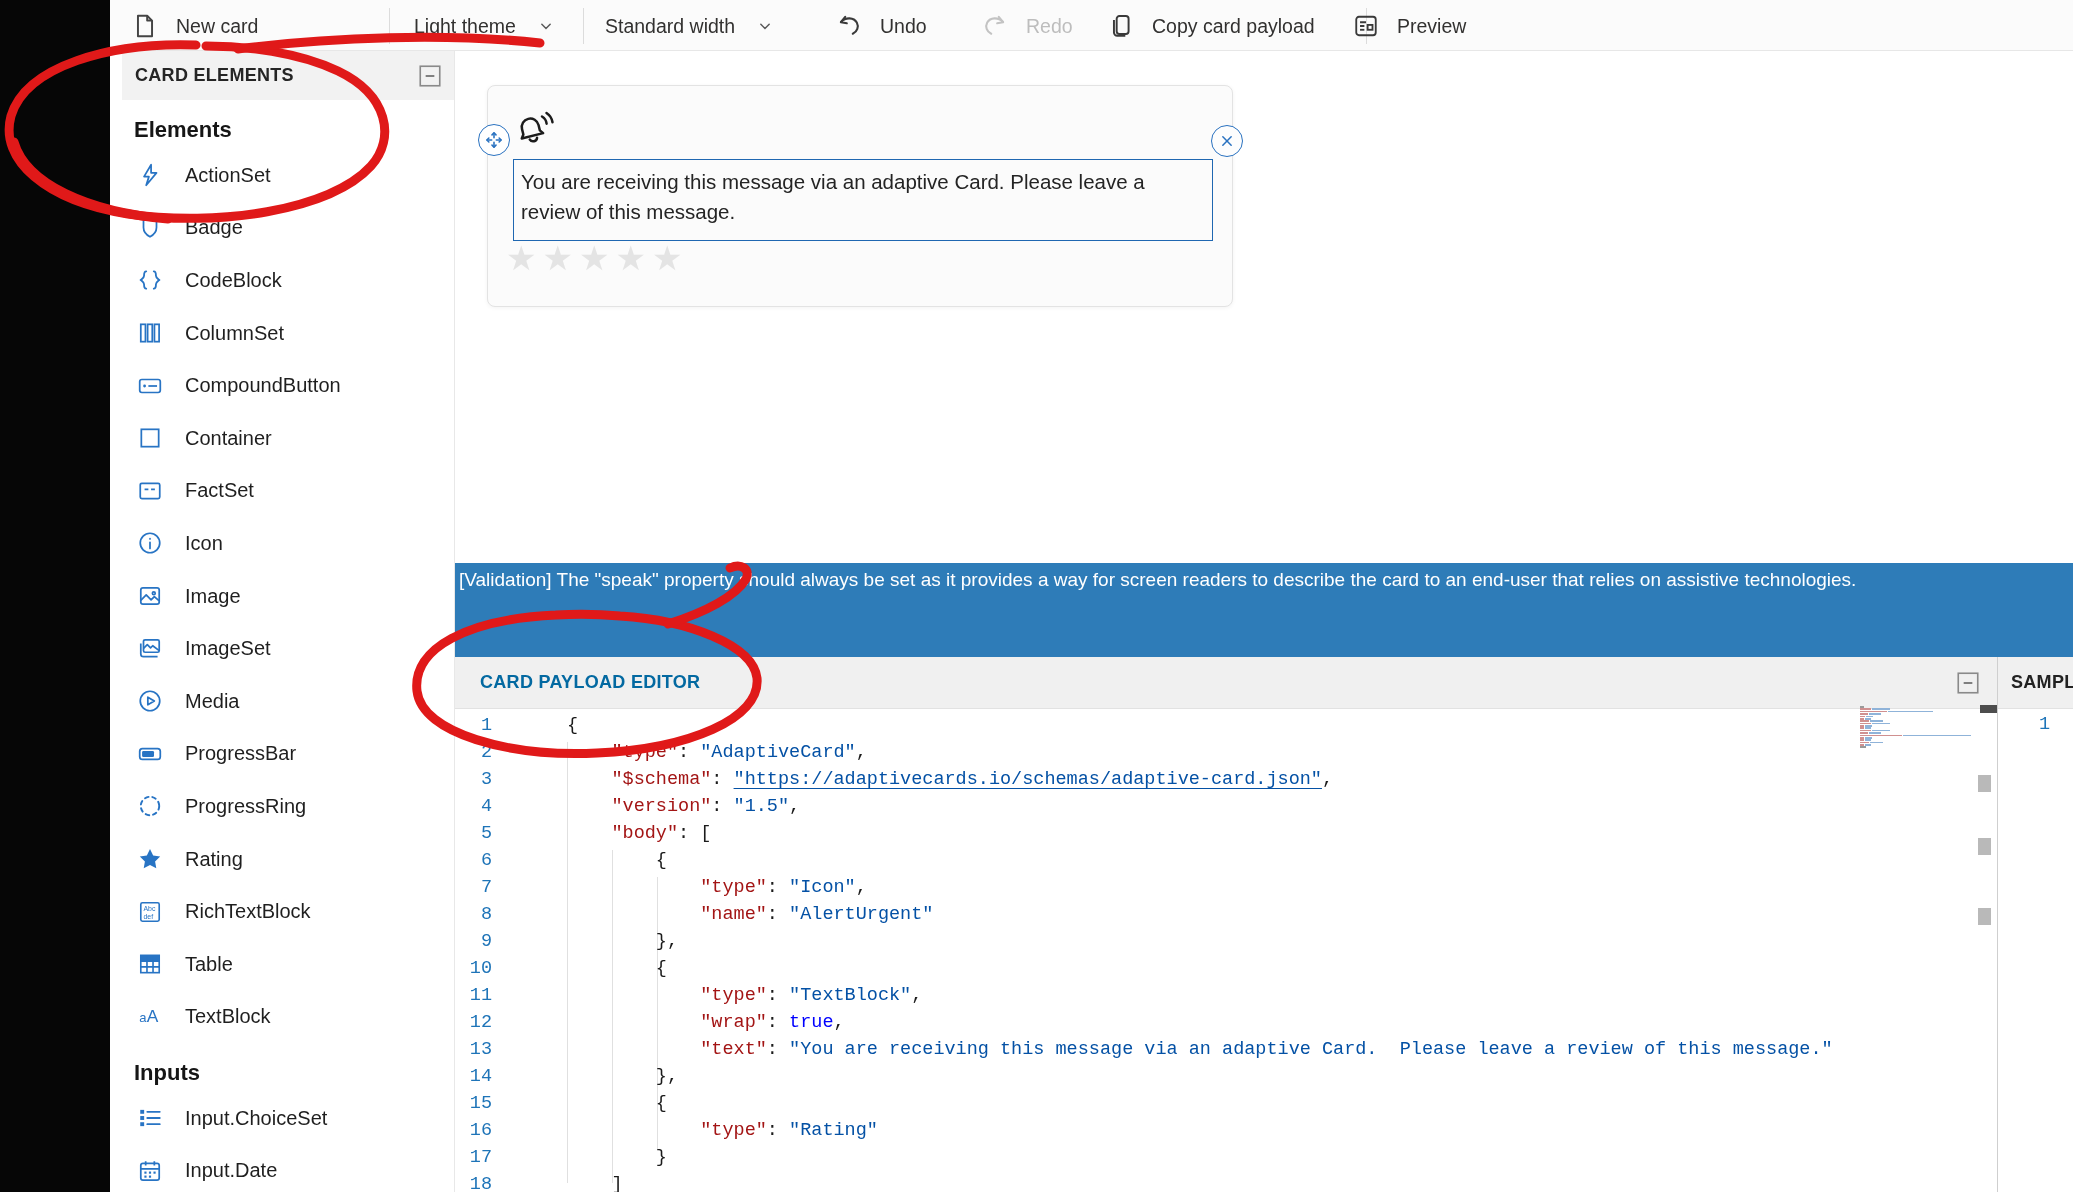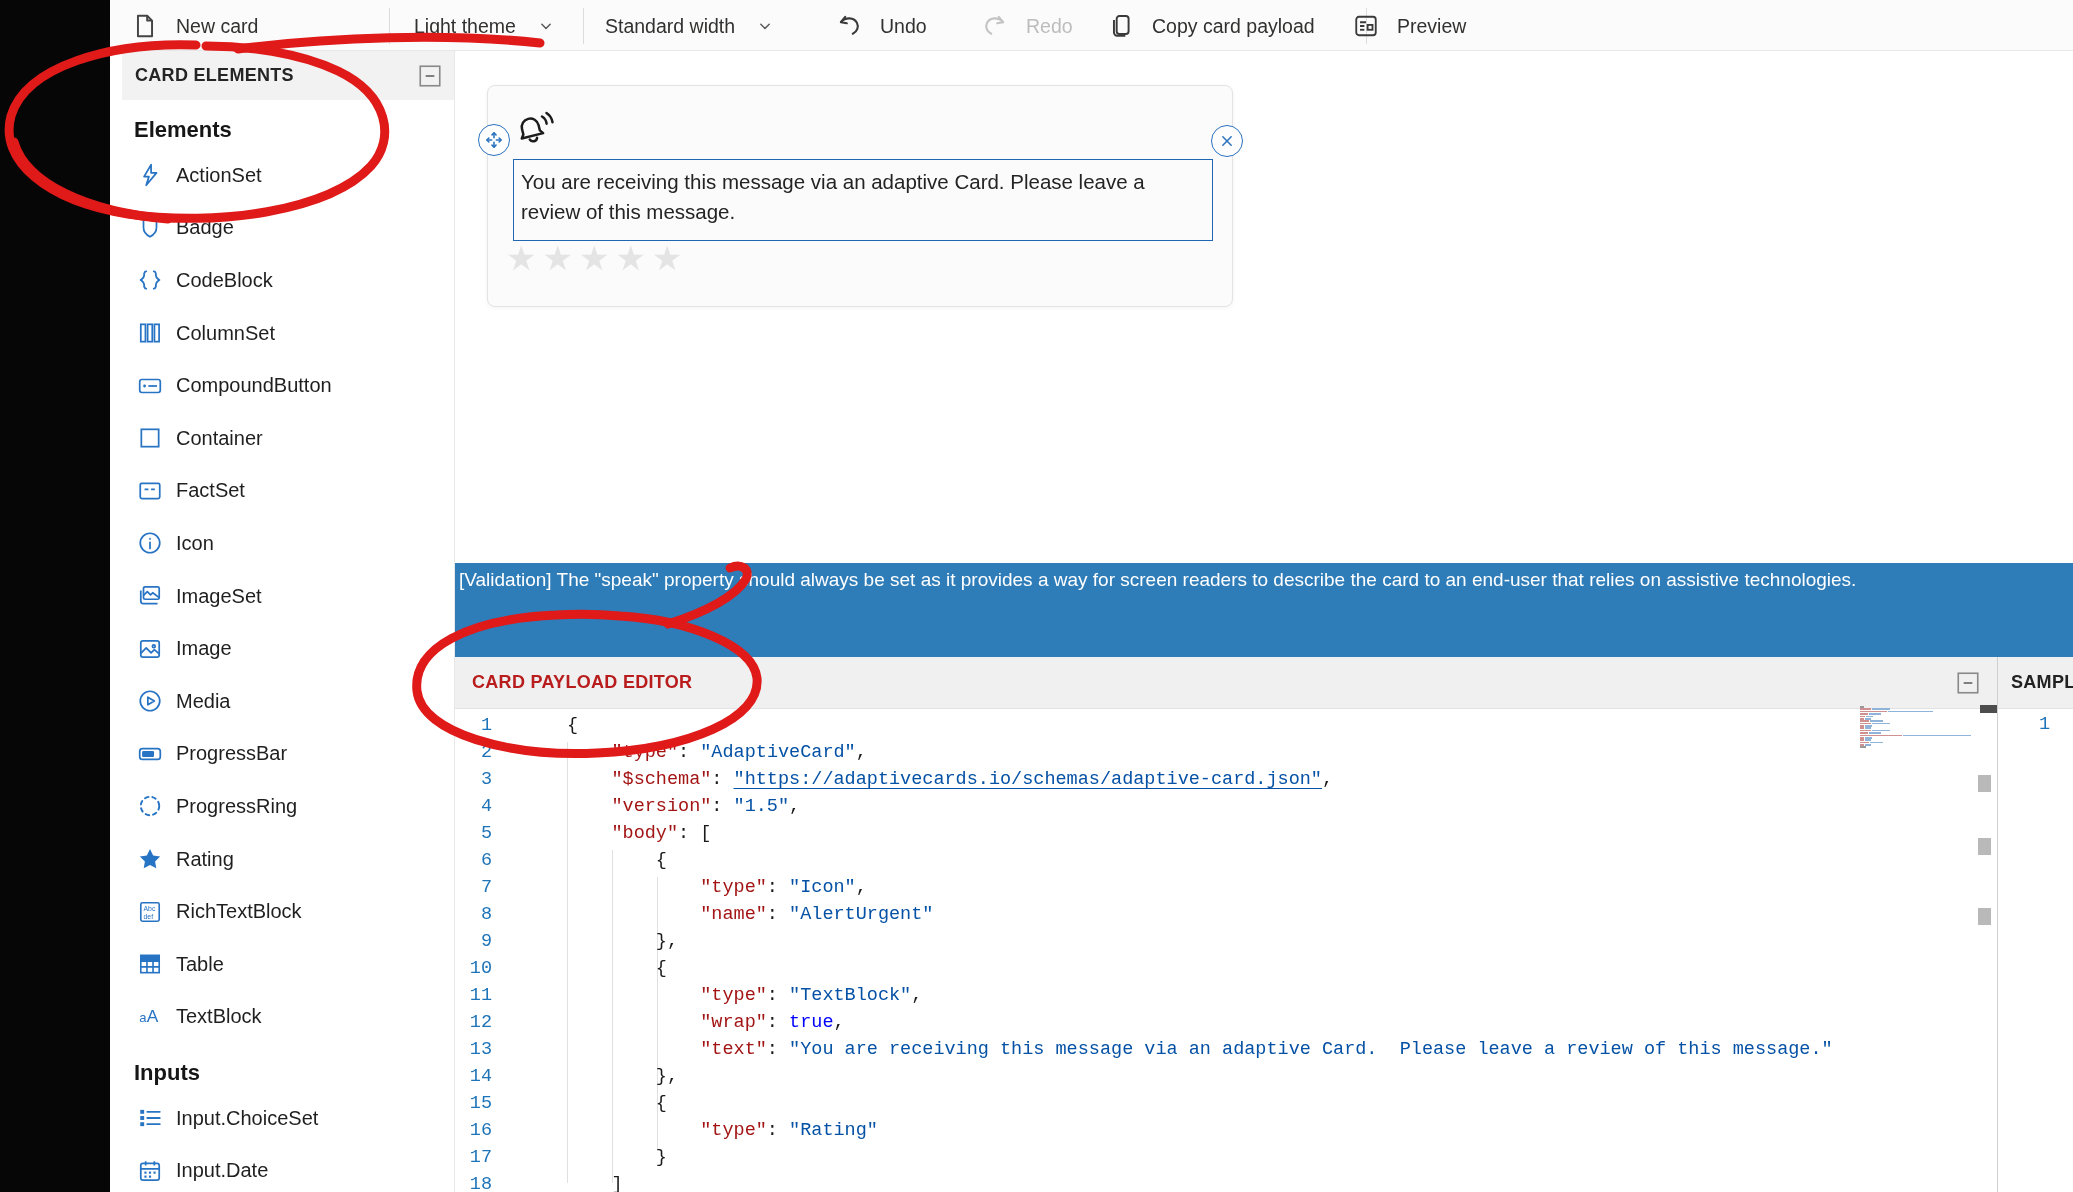--- a/index.html
+++ b/index.html
@@ -19,21 +19,21 @@
   .tsep { position:absolute; top:8px; width:1px; height:36px; background:#dcdcdc; }
   .ticon { width:26px; height:26px; display:inline-block; }
   .chev  { width:20px; height:20px; display:inline-block; margin-left:2px; }
 
   
   .palette { left:110px; top:51px; width:345px; height:1141px; background:#fff; border-right:1px solid #e8e8e8; overflow:hidden; }
   .panel-head { position:relative; height:49px; background:#f2f2f2; display:flex; align-items:center;margin-left:12px; }
   .panel-title { padding-left:13px; font-size:18px; font-weight:600; letter-spacing:.3px; color:#252525; }
   .collapse-btn { position:absolute; right:11px; top:12px; width:26px; height:26px; }
   .sec-head { padding:17px 0 6px 24px; font-size:22px; font-weight:700; color:#161616; }
-  .pal-item { height:52.6px; display:flex; align-items:center; padding-left:27px; gap:13px; cursor:grab; }
+  .pal-item { height:52.6px; display:flex; align-items:center; padding-left:27px; gap:22px; cursor:grab; }
   .pal-item .picon { width:26px; height:26px; flex:0 0 26px; }
   .pal-item .plabel { font-size:20px; color:#1f1f1f; }
 
   
   .canvas { left:455px; top:51px; width:1618px; height:512px; background:#fff; }
   .card { position:absolute; left:32px; top:34px; width:746px; height:222px; background:#fbfbfb;
           border:1px solid #e3e3e3; border-radius:8px; box-shadow:0 1px 4px rgba(0,0,0,.05); }
   .drag-handle { position:absolute; left:-10px; top:38px; width:32px; height:32px; border-radius:50%;
           background:#fff; border:1.6px solid #2a72c0; display:flex; align-items:center; justify-content:center; }
   .close-btn { position:absolute; left:723px; top:39px; width:32px; height:32px; border-radius:50%;
@@ -44,21 +44,21 @@
   .sel-textblock .txt { padding:7px 6px 0 7px; font-size:20.5px; line-height:30px; color:#242424; }
   .stars { position:absolute; left:18px; top:152px; font-size:34px; letter-spacing:6px; color:#e4e4e4; }
 
   
   .validation { left:455px; top:563px; width:1618px; height:94px; background:#2e7cb8; }
   .validation .vmsg { padding:6px 12px 0 4px; color:#fff; font-size:19px; }
 
   
   .payload-head { left:455px; top:657px; width:1542px; height:52px; background:#f0f0f0;
           border-bottom:1px solid #e2e2e2; display:flex; align-items:center; }
-  .payload-title { padding-left:17px; font-size:18px; font-weight:600; letter-spacing:.3px; color:#b91c1c; }
+  .payload-title { padding-left:25px; font-size:18px; font-weight:600; letter-spacing:.3px; color:#0369a1; }
   .payload-collapse { left:1955px; top:670px; width:26px; height:26px; }
 
   .code-pane { left:455px; top:709px; width:1405px; height:483px; background:#fff; overflow:hidden;
           font-family:"Liberation Mono","DejaVu Sans Mono",monospace; font-size:18.5px; }
   .code-row { position:absolute; left:0; height:27px; line-height:27px; white-space:pre; }
   .ln { position:absolute; left:0; width:50px; padding-right:13px; text-align:right; color:#1e74b8; }
   .cl { position:absolute; left:112px; }
   .tk-k { color:#a31515; } .tk-s { color:#0451a5; } .tk-p { color:#1b1b1b; }
   .tk-b { color:#0000ff; } .tk-u { color:#0451a5; text-decoration:underline; text-underline-offset:4px; }
   .guide { position:absolute; width:1px; background:#e0e0e0; }
@@ -204,33 +204,33 @@
         </div>
         <div class="pal-item">
           <span class="picon"><svg viewBox="0 0 24 24" fill="none" stroke="#2874c4" stroke-width="1.6" stroke-linecap="round">
               <circle cx="12" cy="12" r="9"></circle>
               <path d="M12 8v.3M12 11.3V17"></path>
             </svg></span>
           <span class="plabel">Icon</span>
         </div>
         <div class="pal-item">
           <span class="picon"><svg viewBox="0 0 24 24" fill="none" stroke="#2874c4" stroke-width="1.6" stroke-linejoin="round">
+              <rect x="3.5" y="4.5" width="17" height="15" rx="2"></rect>
+              <path d="M3.5 16l5-5 4.5 4.5 3-3 4.5 4"></path>
+              <circle cx="15.5" cy="9.5" r="1.3"></circle>
+            </svg></span>
+          <span class="plabel">Image</span>
+        </div>
+        <div class="pal-item">
+          <span class="picon"><svg viewBox="0 0 24 24" fill="none" stroke="#2874c4" stroke-width="1.6" stroke-linejoin="round">
               <rect x="6" y="3.5" width="14.5" height="11.5" rx="1.5"></rect>
               <path d="M6 11.5l3.5-3.5 3 3 2-2 6 4.5"></path>
               <path d="M3.5 7v9.5a2.5 2.5 0 0 0 2.5 2.5h13"></path>
             </svg></span>
           <span class="plabel">ImageSet</span>
-        </div>
-        <div class="pal-item">
-          <span class="picon"><svg viewBox="0 0 24 24" fill="none" stroke="#2874c4" stroke-width="1.6" stroke-linejoin="round">
-              <rect x="3.5" y="4.5" width="17" height="15" rx="2"></rect>
-              <path d="M3.5 16l5-5 4.5 4.5 3-3 4.5 4"></path>
-              <circle cx="15.5" cy="9.5" r="1.3"></circle>
-            </svg></span>
-          <span class="plabel">Image</span>
         </div>
         <div class="pal-item">
           <span class="picon"><svg viewBox="0 0 24 24" fill="none" stroke="#2874c4" stroke-width="1.6" stroke-linejoin="round">
               <circle cx="12" cy="12" r="9"></circle>
               <path d="M10 8.5L16 12l-6 3.5z"></path>
             </svg></span>
           <span class="plabel">Media</span>
         </div>
         <div class="pal-item">
           <span class="picon"><svg viewBox="0 0 24 24" fill="none" stroke="#2874c4" stroke-width="1.6">

